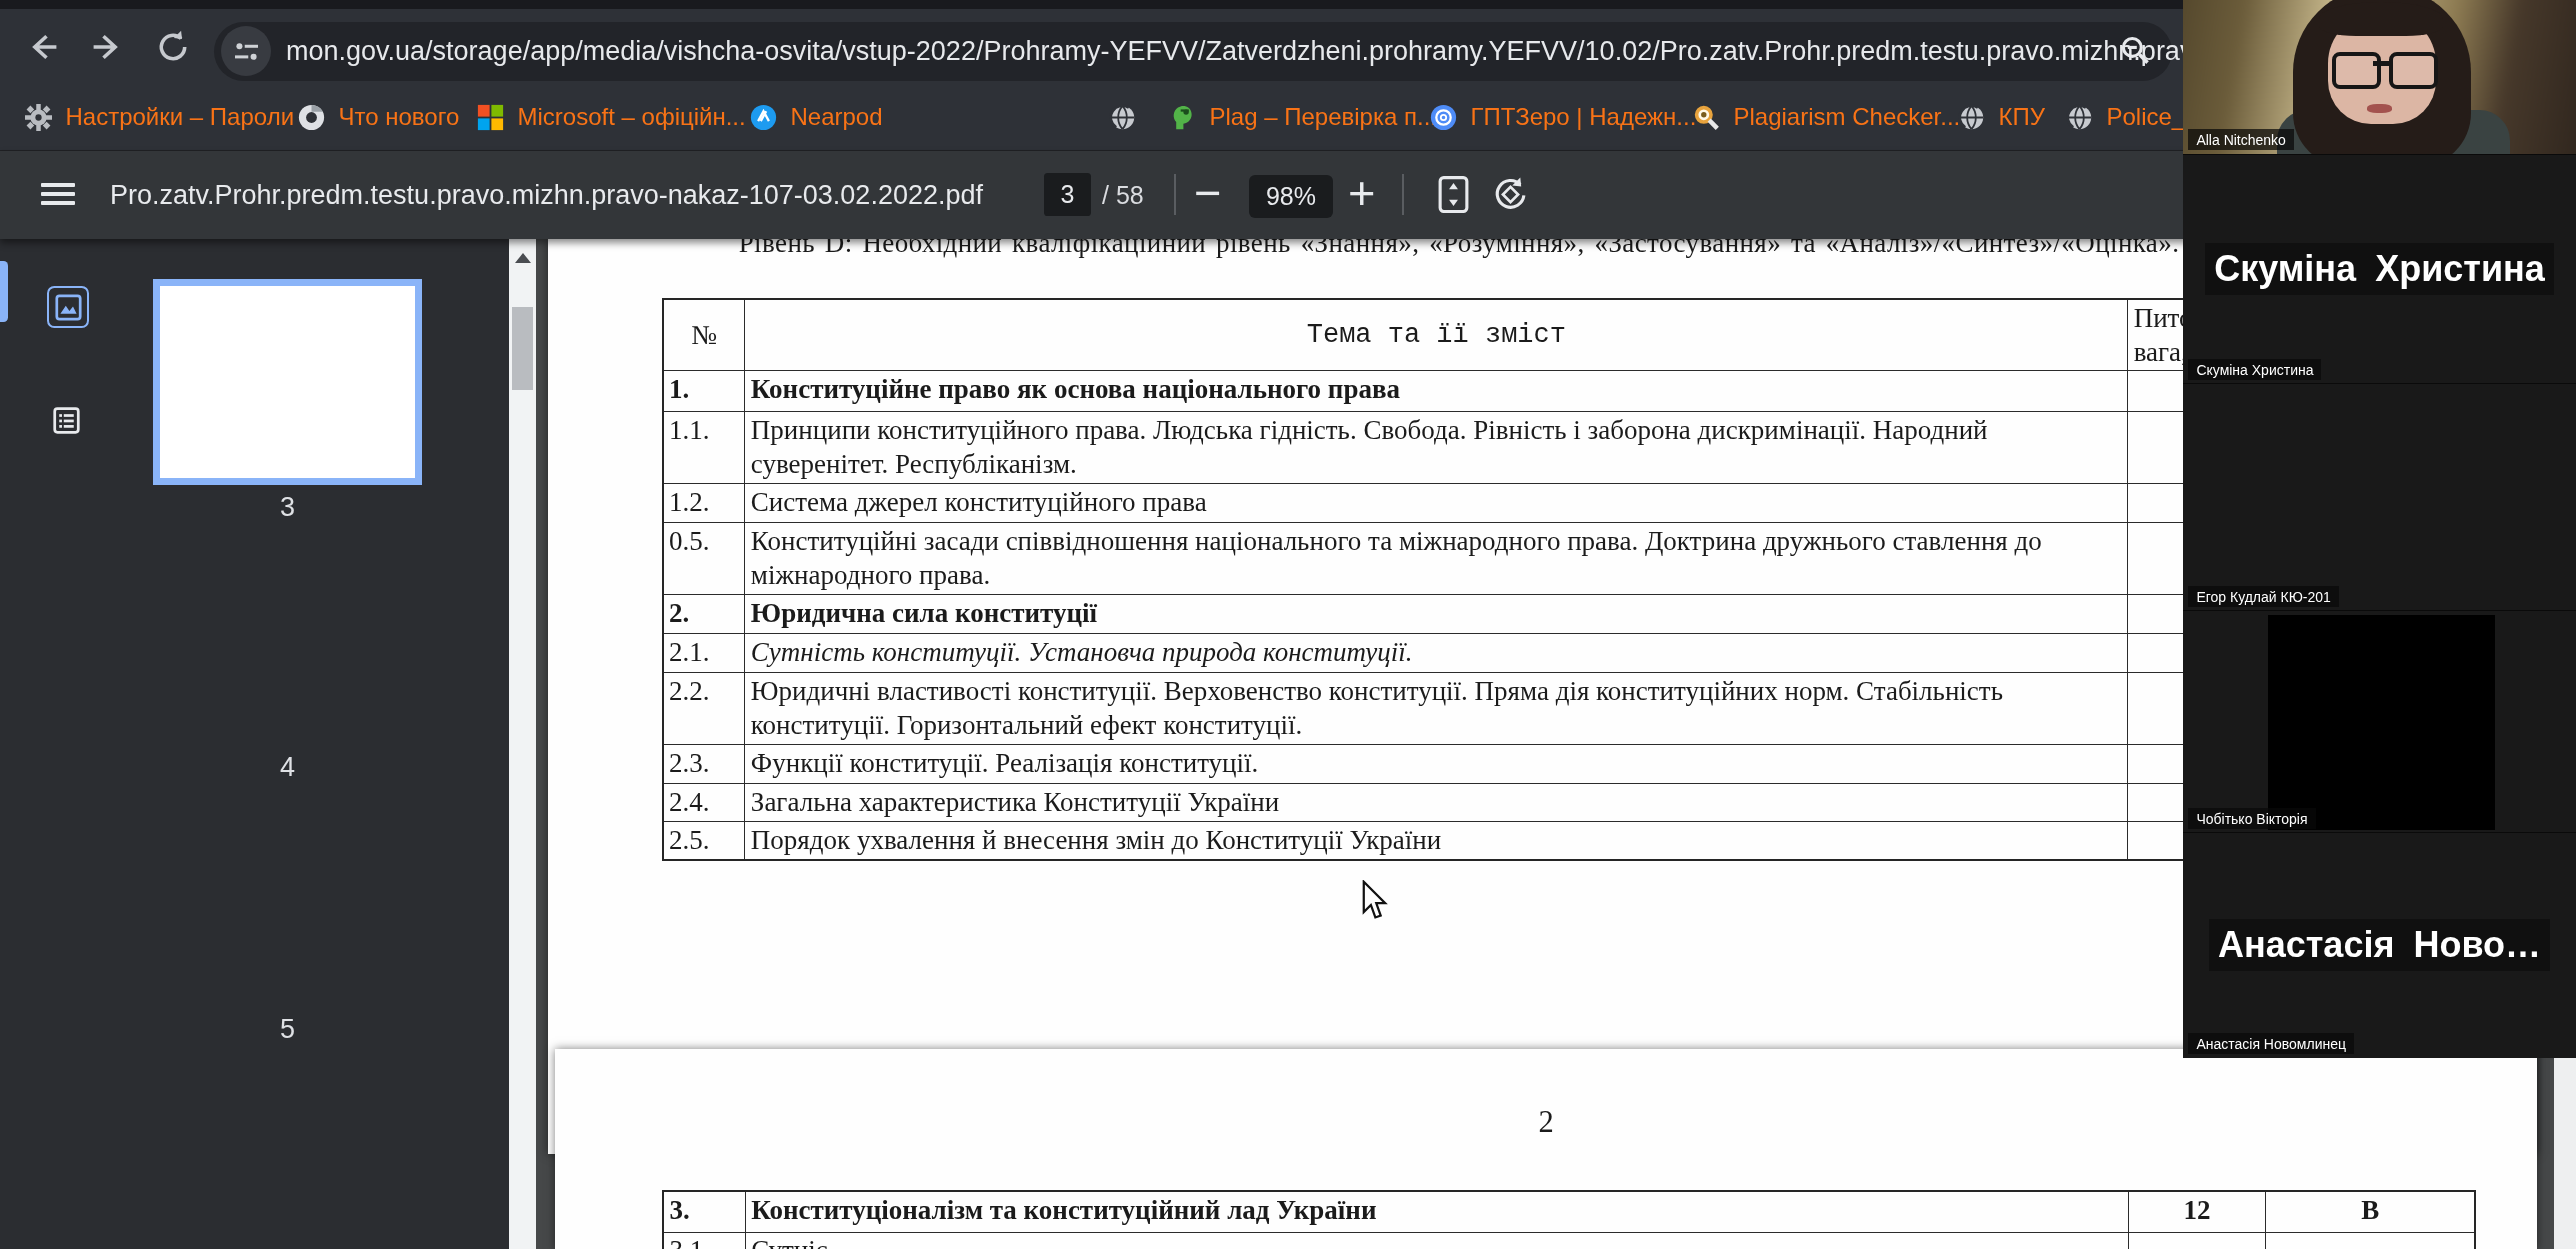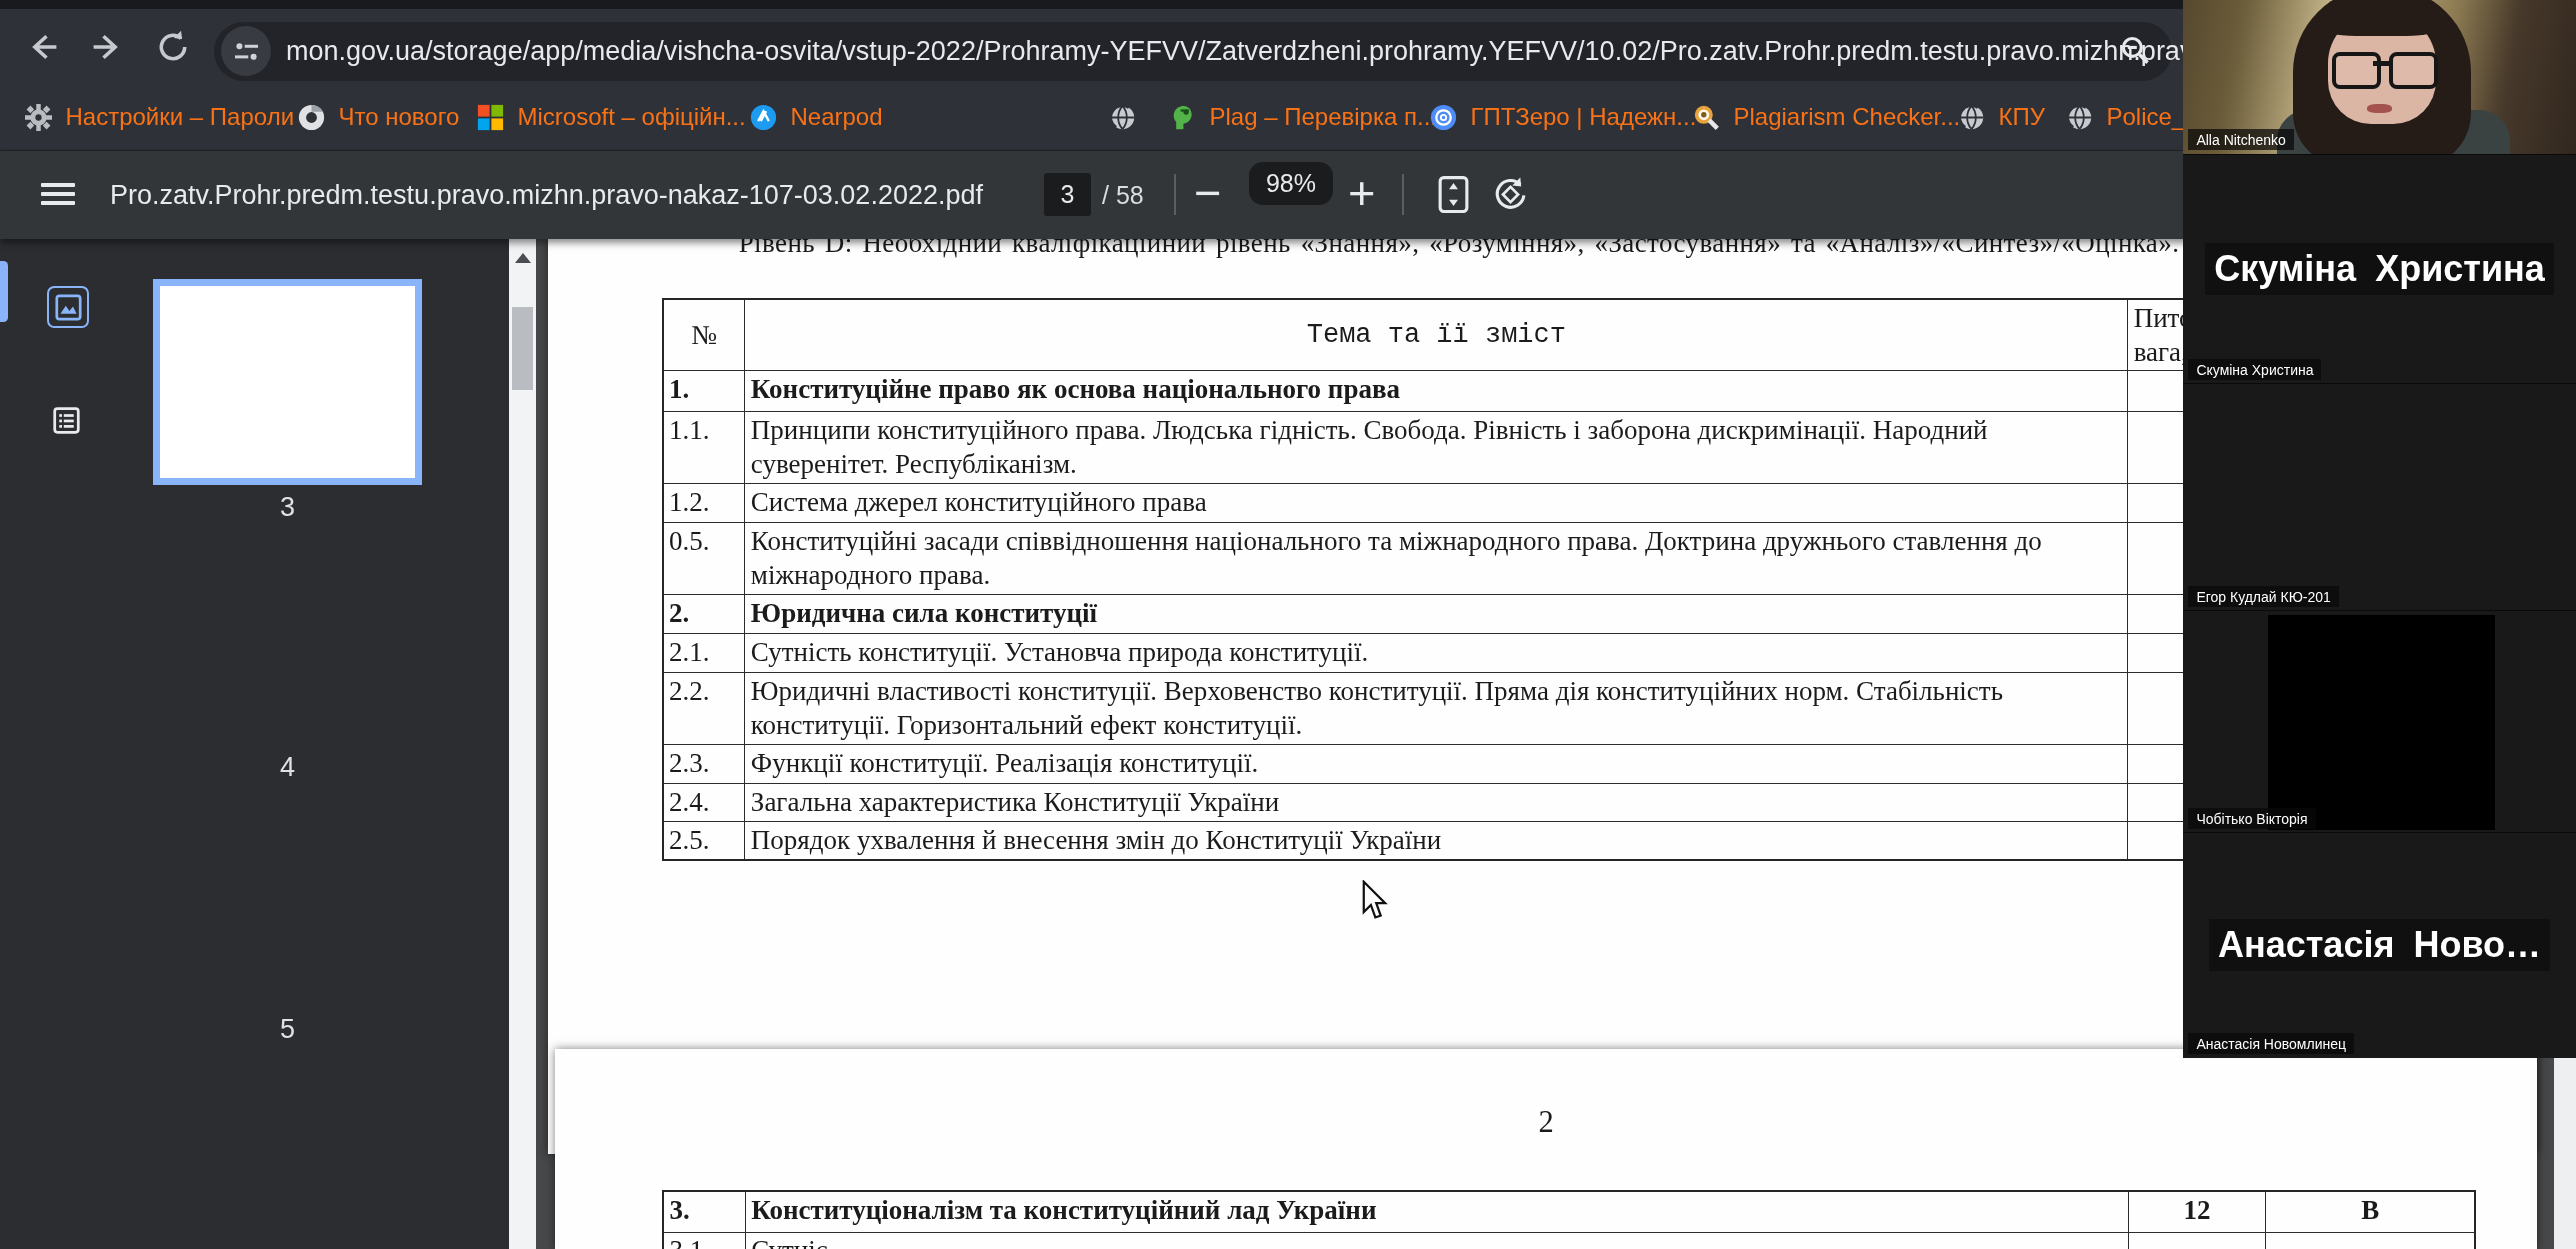--- a/index.html
+++ b/index.html
@@ -21,21 +21,21 @@
   
   .pdf-toolbar{position:absolute;left:0;top:151px;width:2576px;height:88px;background:#333639;
                box-shadow:0 3.6px 7.2px rgba(0,0,0,.45);z-index:3;}
   .pt-item{position:absolute;color:#e8eaed;}
   .pdf-title{left:110px;top:0;height:88px;line-height:88px;font-size:27px;white-space:nowrap;}
   .pagebox{left:1044px;top:22.4px;width:47px;height:43px;background:#1a1c1e;border-radius:3.6px;
            text-align:center;line-height:43px;font-size:25px;}
   .pagetotal{left:1102px;top:0;height:88px;line-height:88px;font-size:25px;color:#dadce0;}
   .ptsep{position:absolute;top:23px;width:1.8px;height:41px;background:#5a5d61;}
   .minus{left:1194px;top:0;height:88px;line-height:84px;font-size:47px;}
-  .zoombox{left:1249px;top:11px;width:84px;height:43px;background:#1a1c1e;border-radius:14px;
+  .zoombox{left:1249px;top:24px;width:84px;height:43px;background:#1a1c1e;border-radius:6px;
            text-align:center;line-height:43px;font-size:25px;}
   .plus{left:1348px;top:0;height:88px;line-height:83px;font-size:47px;}
   .hamburger{position:absolute;left:41px;top:27px;width:34px;height:34px;}
   .hamburger div{height:4.5px;background:#e8eaed;margin:4.5px 0;border-radius:0.9px;}
   
   .content{position:absolute;left:0;top:239px;width:2576px;height:1011px;}
   .pdf-sidebar{position:absolute;left:0;top:0;width:536px;height:1011px;background:#2b2d31;}
   .rail-indicator{position:absolute;left:0;top:21.5px;width:8px;height:61px;background:#8ab4f8;border-radius:0 4.5px 4.5px 0;}
   .railbtn{position:absolute;left:47px;width:38px;height:38px;border-radius:7.2px;display:flex;align-items:center;justify-content:center;}
   .railbtn.active{border:2.7px solid #8ab4f8;}
@@ -348,21 +348,21 @@
                 <td class="clevel" style="width: 197px;"></td>
               </tr>
               <tr class="bold" style="height: 39px;">
                 <td class="cnum" style="width: 70px;">2.</td>
                 <td class="ctext" style="width: 1371px;">Юридична сила конституції</td>
                 <td class="cweight" style="width: 126px;">7</td>
                 <td class="clevel" style="width: 197px;"></td>
               </tr>
               <tr style="height: 39px;">
                 <td class="cnum" style="width: 70px;">2.1.</td>
-                <td class="ctext" style="width: 1371px;">Сутність конституції. Установча природа конституції.</td>
+                <td class="ctext" style="width: 1371px; font-style: italic;">Сутність конституції. Установча природа конституції.</td>
                 <td class="cweight" style="width: 126px;"></td>
                 <td class="clevel" style="width: 197px;"></td>
               </tr>
               <tr style="height: 72px;">
                 <td class="cnum" style="width: 70px;">2.2.</td>
                 <td class="ctext" style="width: 1371px;">Юридичні властивості конституції. Верховенство конституції. Пряма дія конституційних норм. Стабільність конституції. Горизонтальний ефект конституції.</td>
                 <td class="cweight" style="width: 126px;"></td>
                 <td class="clevel" style="width: 197px;"></td>
               </tr>
               <tr style="height: 39px;">

